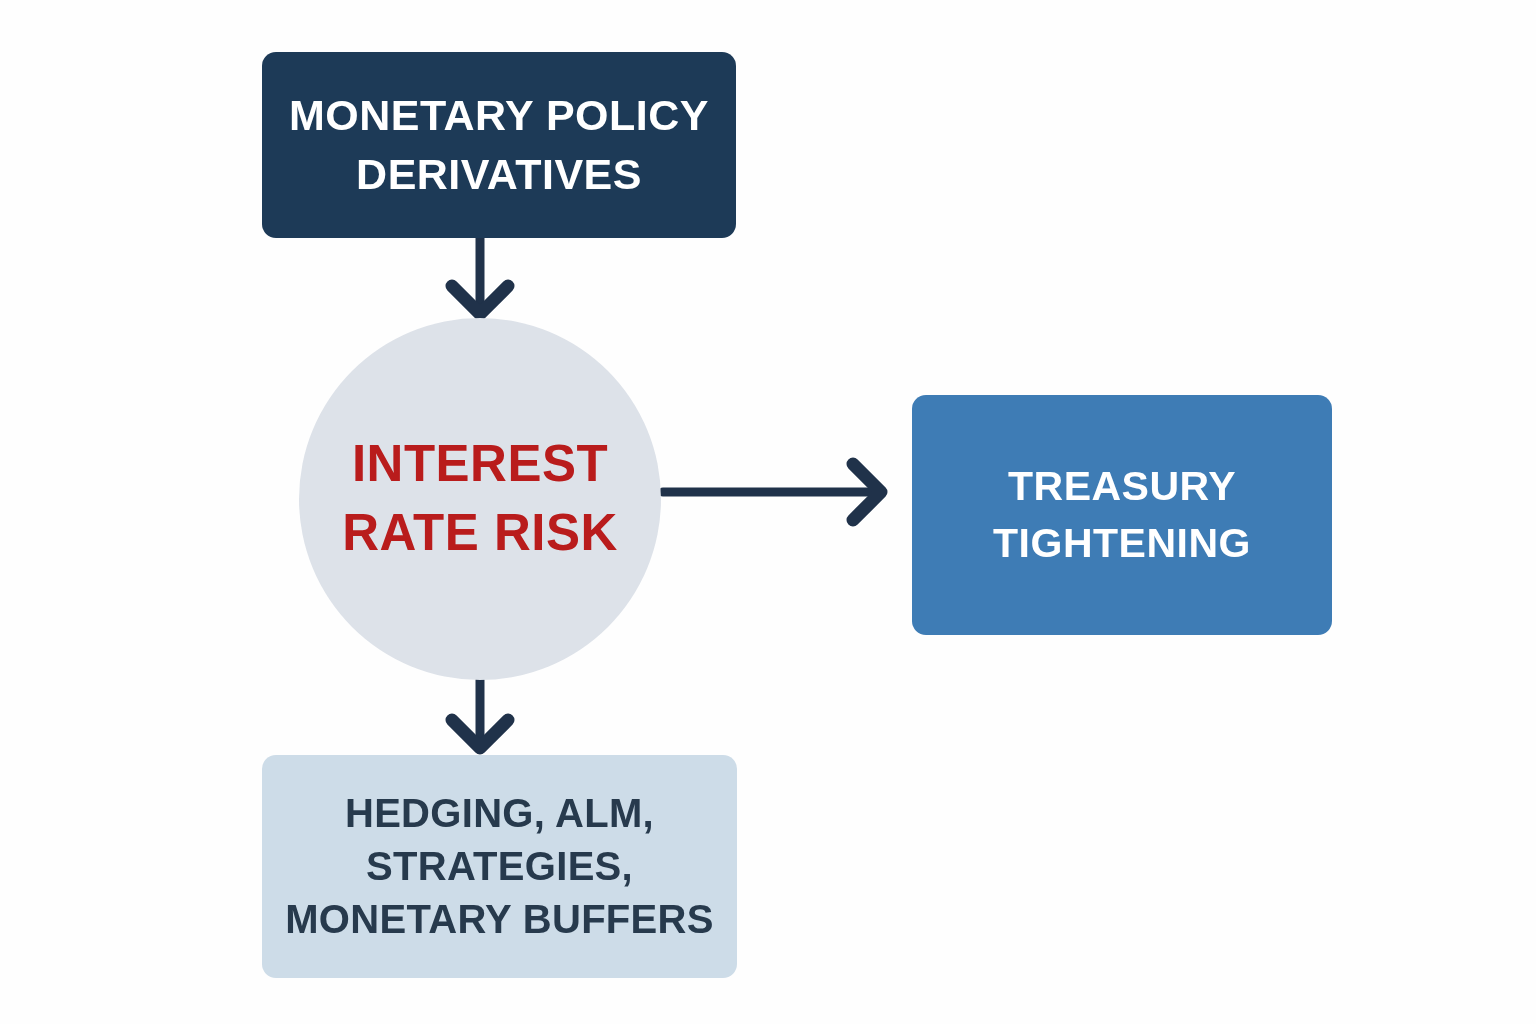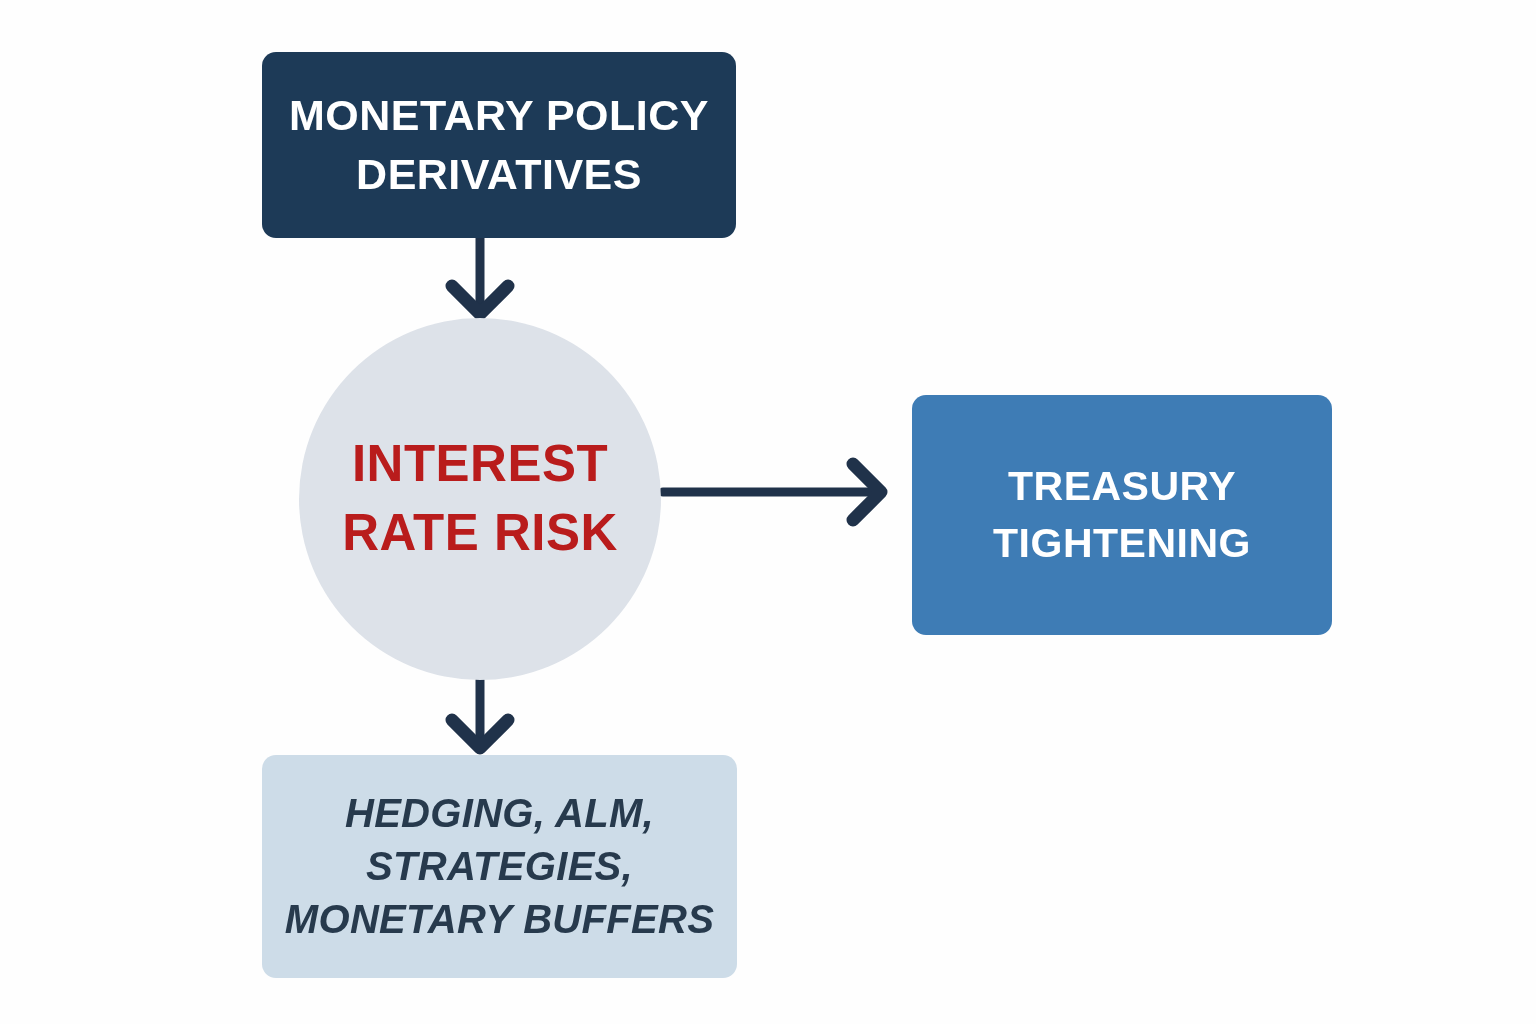--- a/index.html
+++ b/index.html
@@ -71,21 +71,20 @@
   .node-bottom {
     left: 238px;
     top: 755px;
     width: 475px;
     height: 223px;
     background: #cddce8;
     color: #273a4d;
     font-size: 40px;
     line-height: 1.32;
     letter-spacing: 0.3px;
-    font-style: italic;
   }
   .arrows {
     position: absolute;
     left: 0;
     top: 0;
     width: 1536px;
     height: 1024px;
     pointer-events: none;
   }
   .arrows path {

